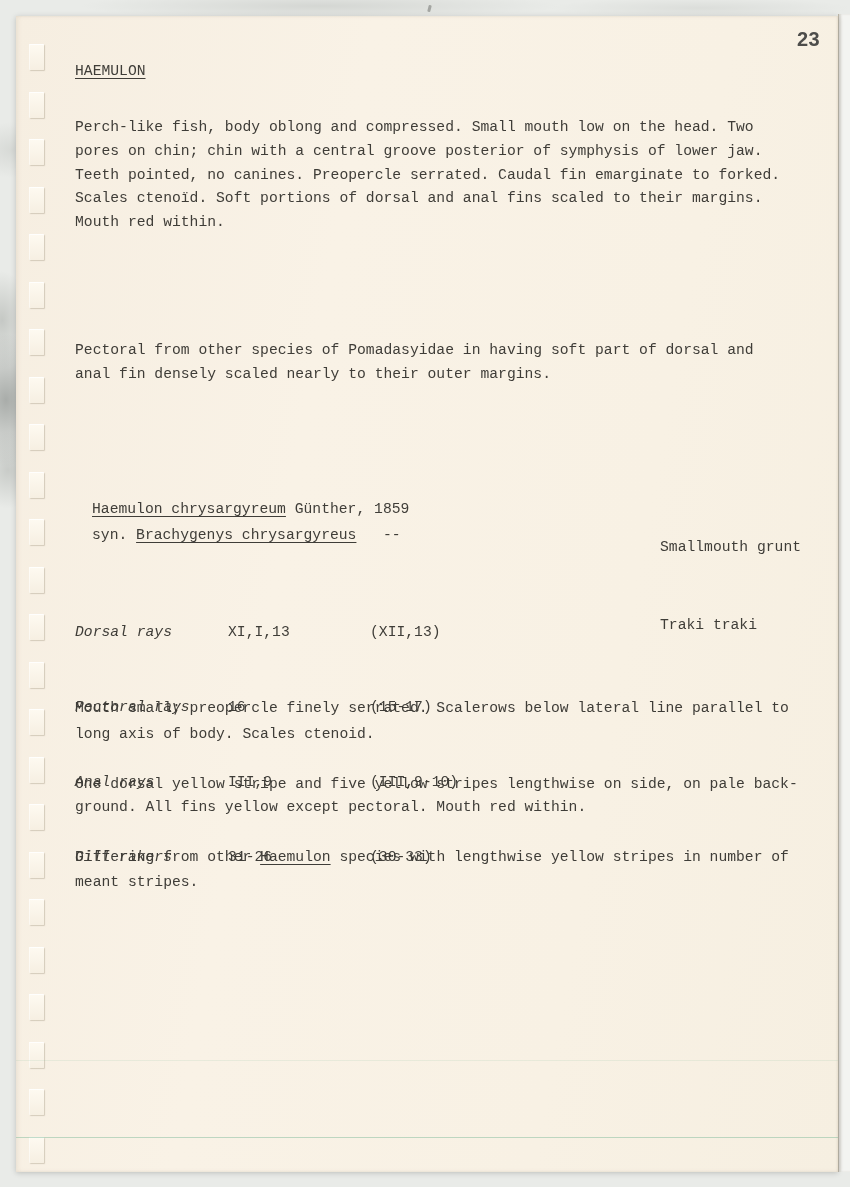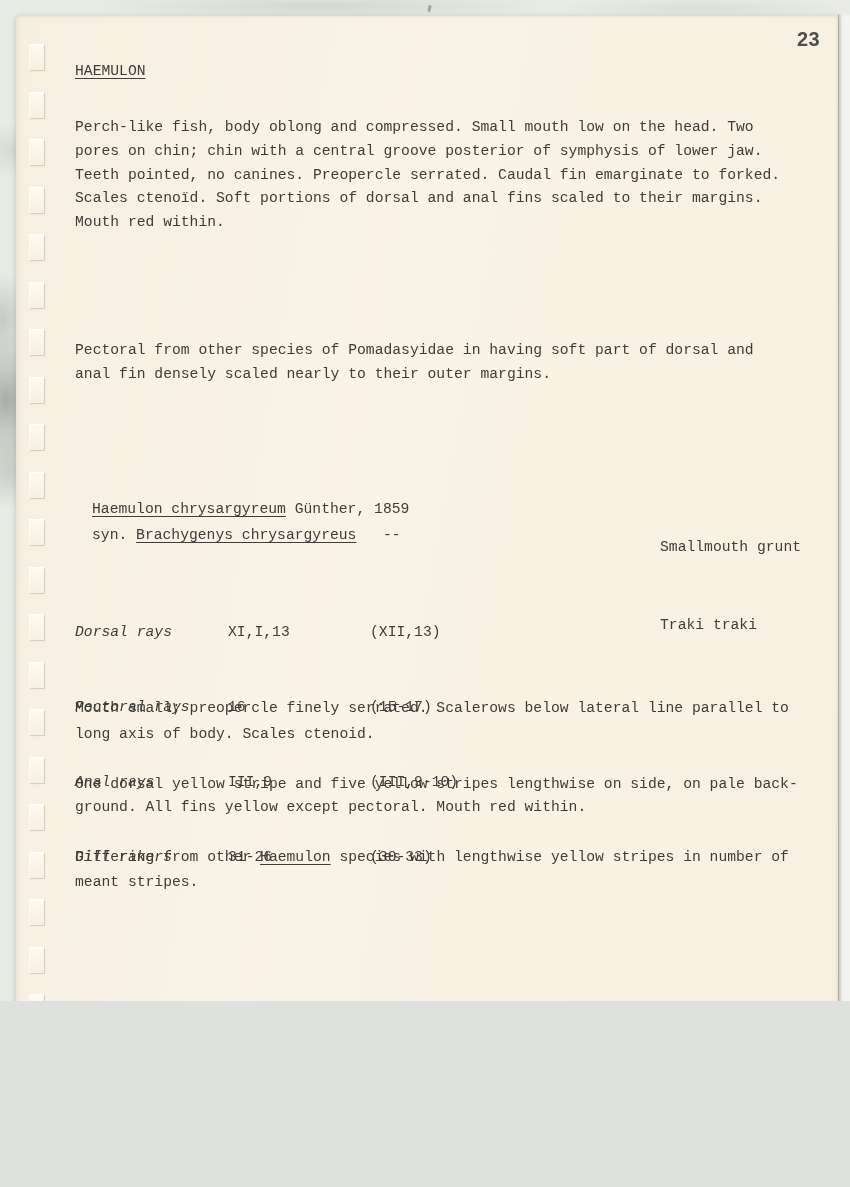--- a/index.html
+++ b/index.html
@@ -1,17 +1,17 @@
 <!DOCTYPE html>
 <html><head>
 <meta charset="utf-8">
 <style>
   html,body{margin:0;padding:0;background:#dfe1de;}
   .scene{
-    position:relative; width:850px; height:1001px; overflow:hidden;
+    position:relative; width:850px; height:1187px; overflow:hidden;
     background-color:#e9ebe8;
     background-image:
       radial-gradient(60px 95px at 6px 400px, rgba(105,110,107,.50), rgba(105,110,107,0) 70%),
       radial-gradient(40px 70px at 2px 320px, rgba(130,135,130,.35), rgba(130,135,130,0) 70%),
       radial-gradient(45px 55px at 8px 470px, rgba(125,130,126,.30), rgba(125,130,126,0) 70%),
       radial-gradient(55px 40px at 12px 150px, rgba(150,154,150,.22), rgba(150,154,150,0) 70%),
       radial-gradient(320px 18px at 320px 6px, rgba(158,161,156,.28), rgba(158,161,156,0) 75%),
       radial-gradient(200px 14px at 700px 8px, rgba(165,168,163,.20), rgba(165,168,163,0) 75%);
     font-family:"Liberation Mono","DejaVu Sans Mono",monospace;
   }

